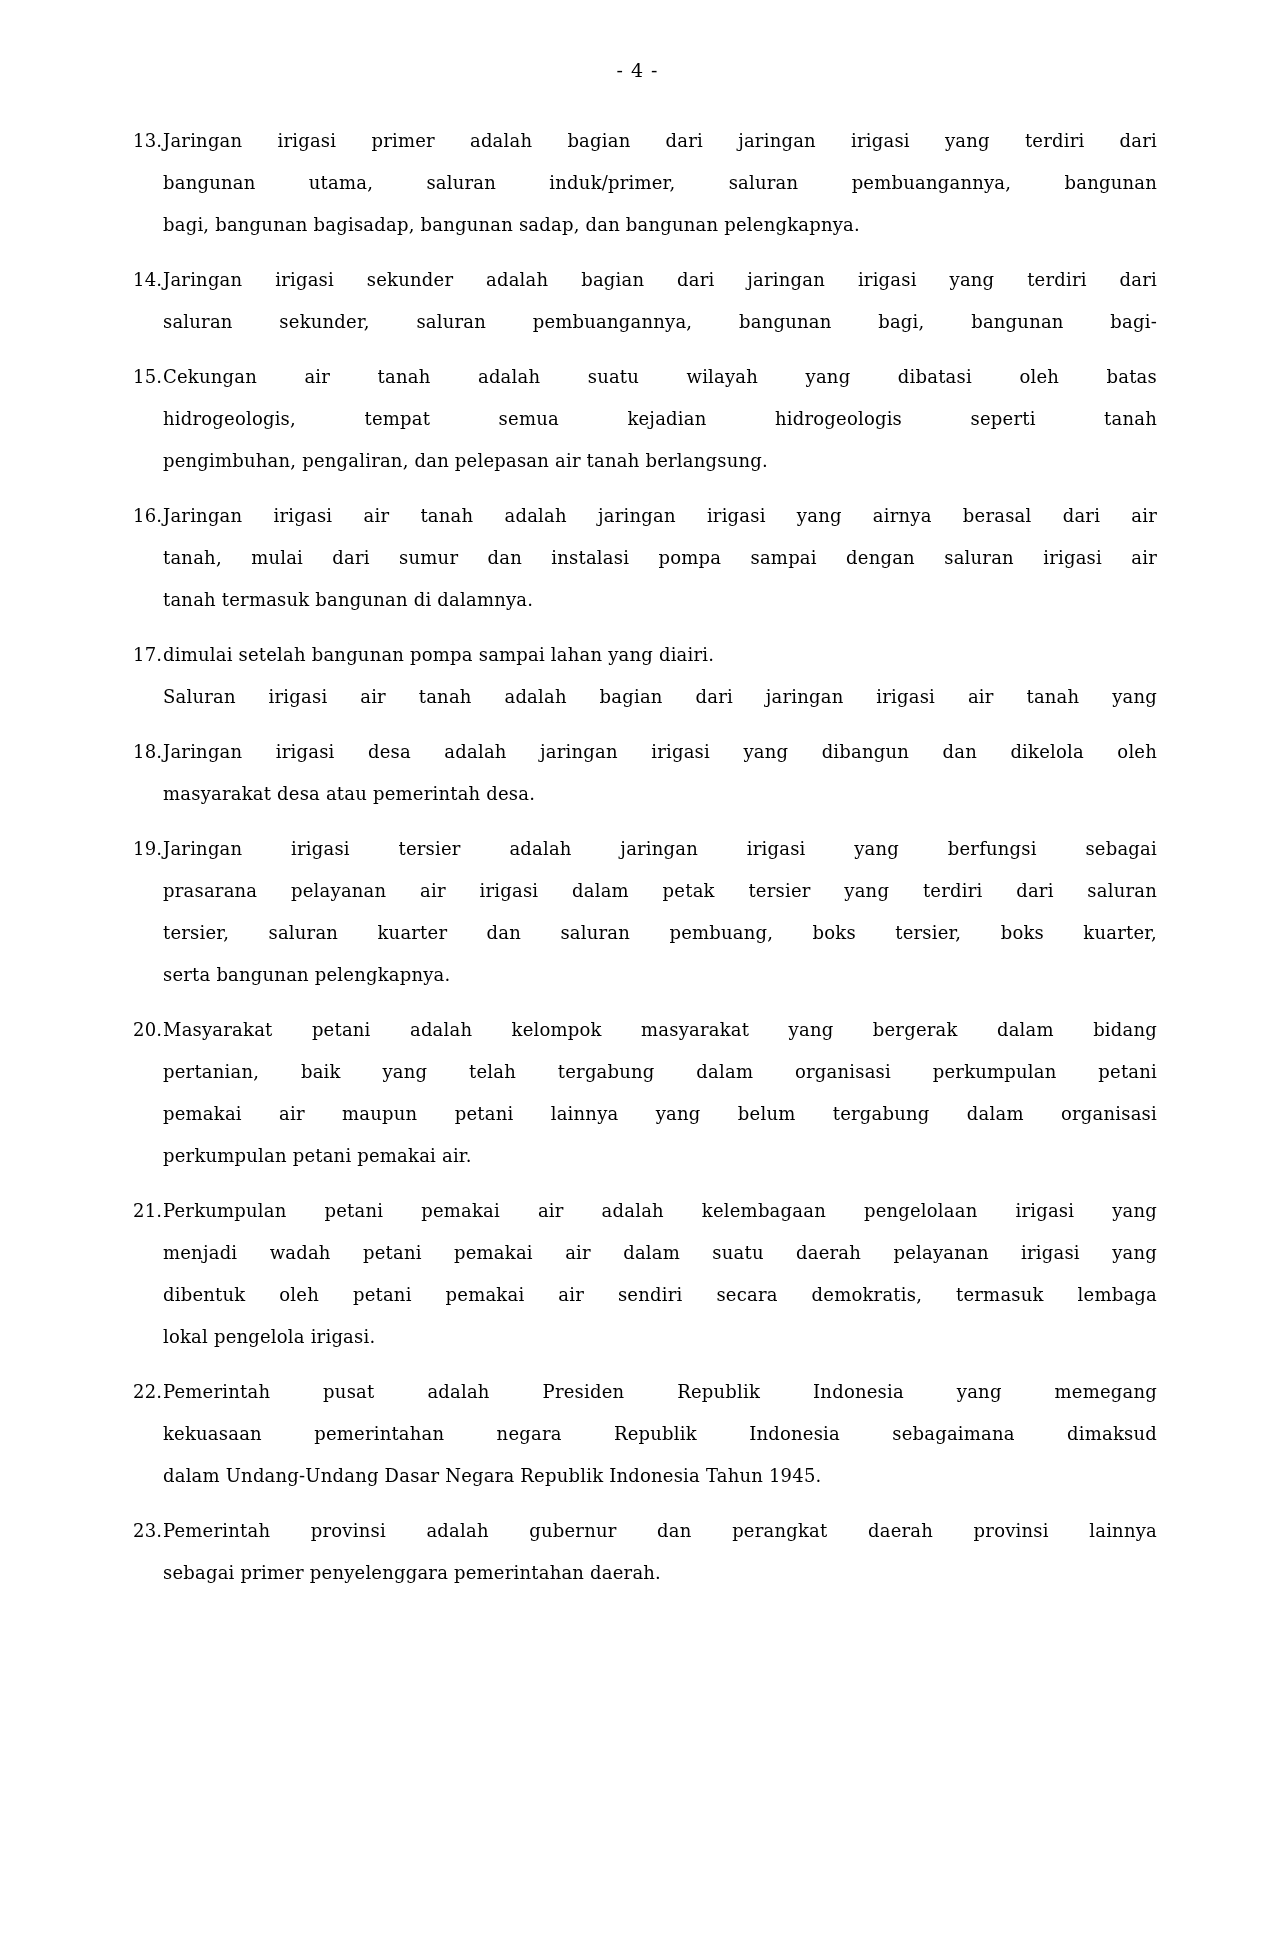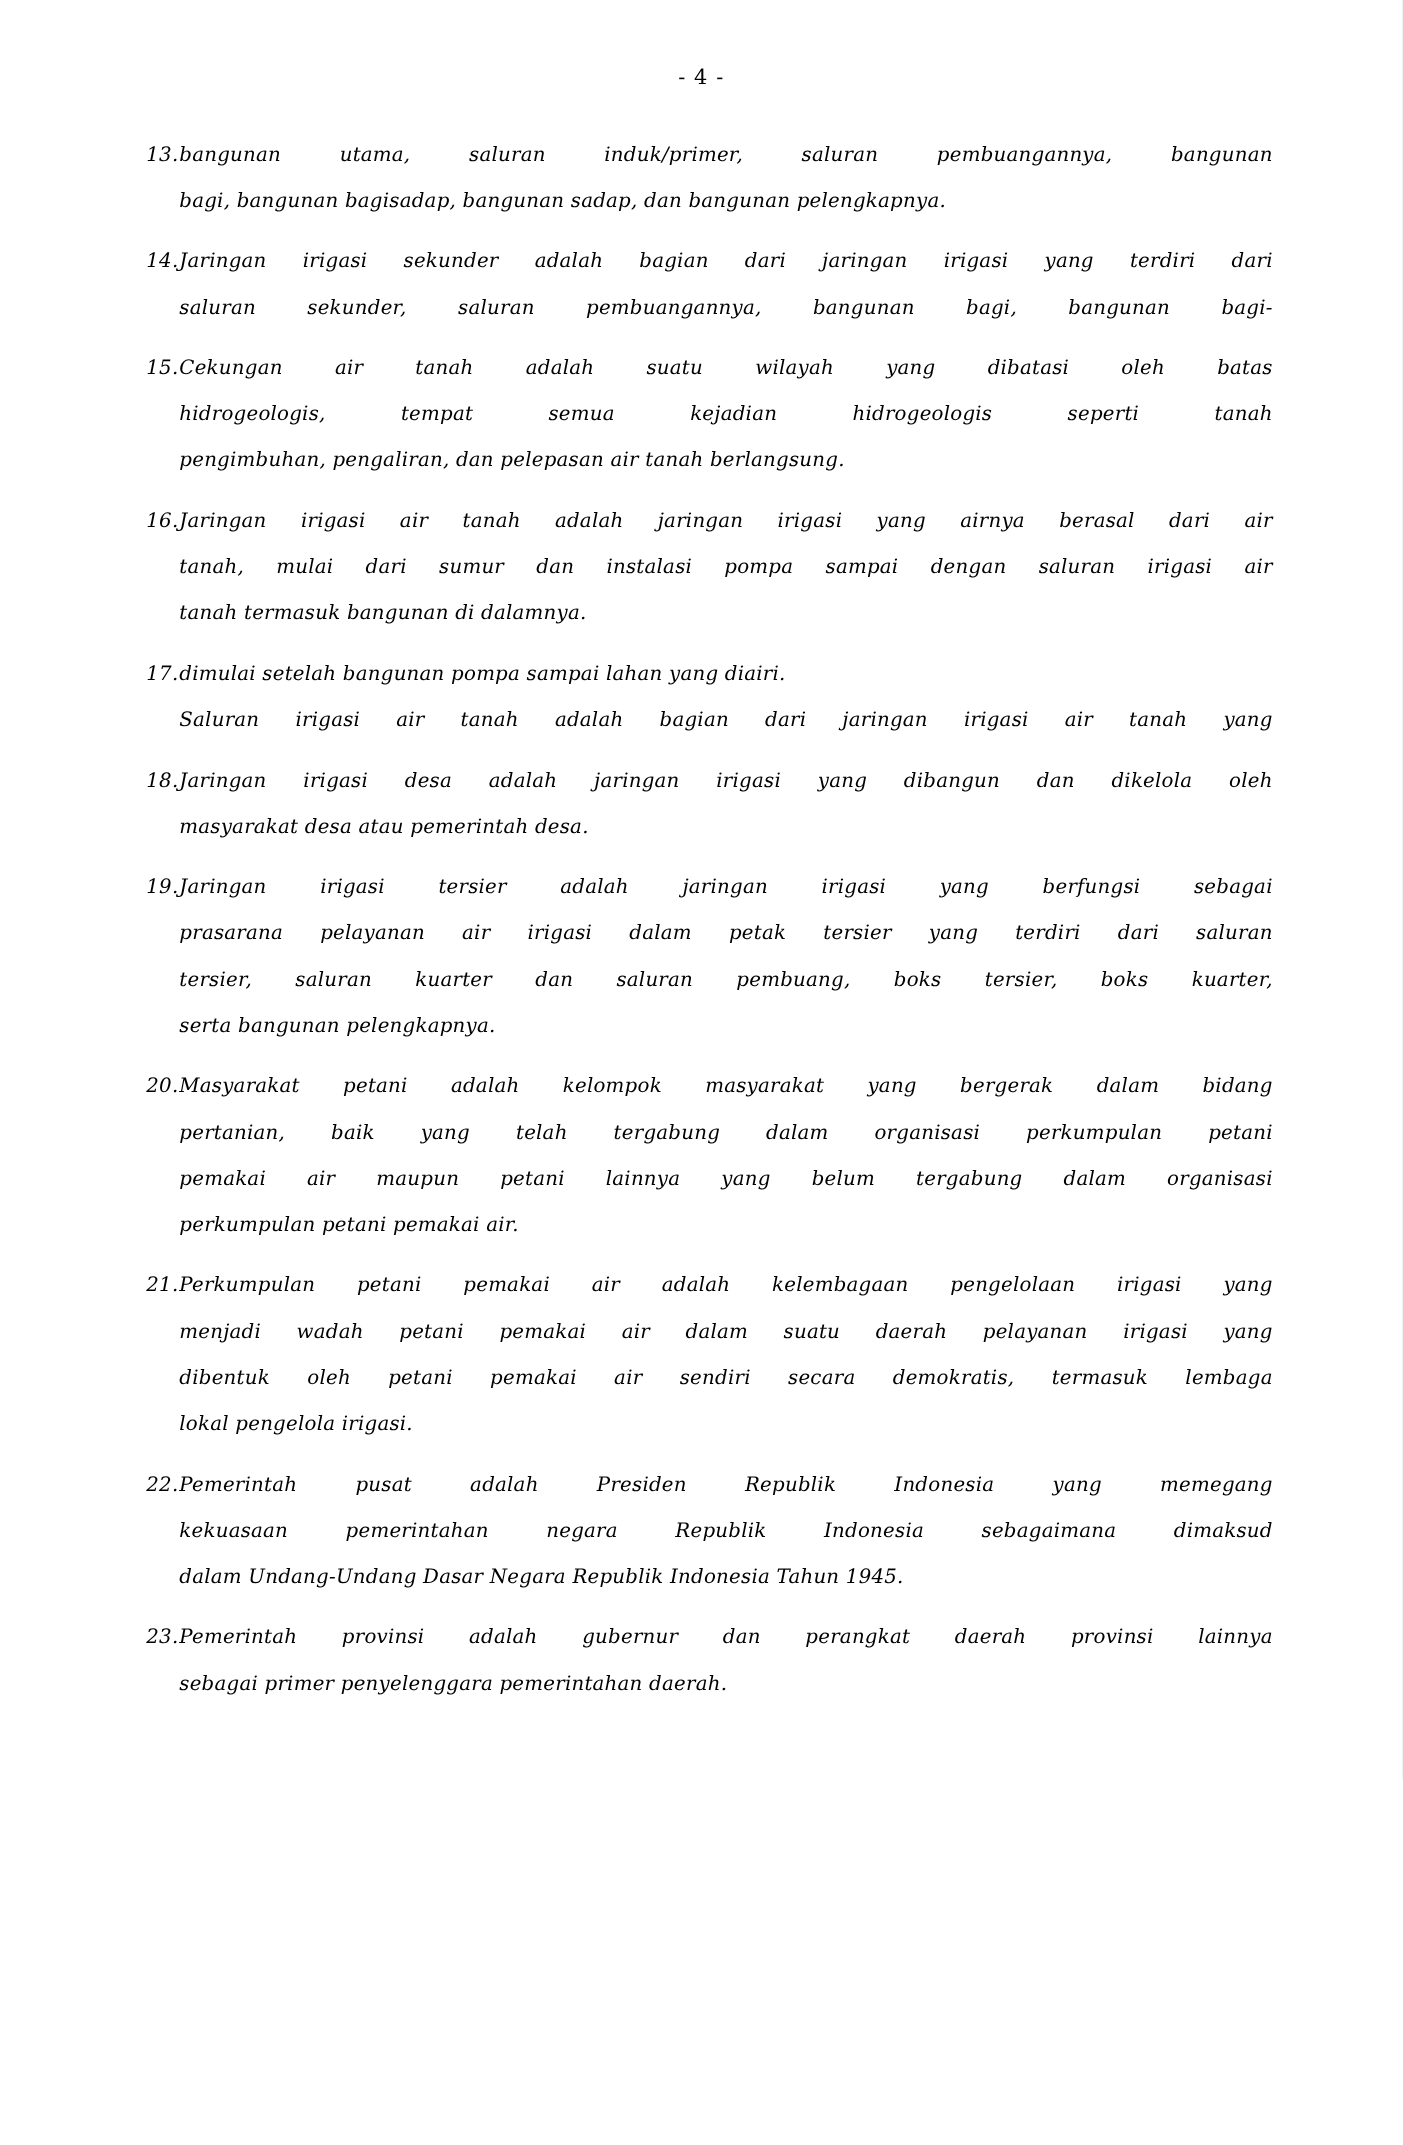--- a/index.html
+++ b/index.html
@@ -18,21 +18,20 @@
     padding-top: 58px;
     text-align: center;
     font-size: 19px;
     line-height: 24px;
     letter-spacing: 1px;
   }
   .definition-list {
     margin: 38px 0 0 0;
     padding: 0 118px 0 133px;
     list-style: none;
-    font-style: italic;
   }
   .item {
     display: flex;
     margin: 0 0 13px 0;
     font-size: 18px;
     line-height: 42px;
     letter-spacing: 0.2px;
   }
   .item-number {
     flex: 0 0 30px;
@@ -54,20 +53,21 @@
 </head>
 <body>
 
 <div class="page">
   <div class="page-header">- 4 -</div>
 
   <ol class="definition-list">
   <li class="item">
     <div class="item-number">13.</div>
     <div class="item-body">
+          <div class="line">Jaringan irigasi primer adalah bagian dari jaringan irigasi yang terdiri dari</div>
           <div class="line">bangunan utama, saluran induk/primer, saluran pembuangannya, bangunan</div>
           <div class="line last">bagi, bangunan bagisadap, bangunan sadap, dan bangunan pelengkapnya.</div>
         </div>
   </li>
 
   <li class="item">
     <div class="item-number">14.</div>
     <div class="item-body">
           <div class="line">Jaringan irigasi sekunder adalah bagian dari jaringan irigasi yang terdiri dari</div>
           <div class="line">saluran sekunder, saluran pembuangannya, bangunan bagi, bangunan bagi-</div>

